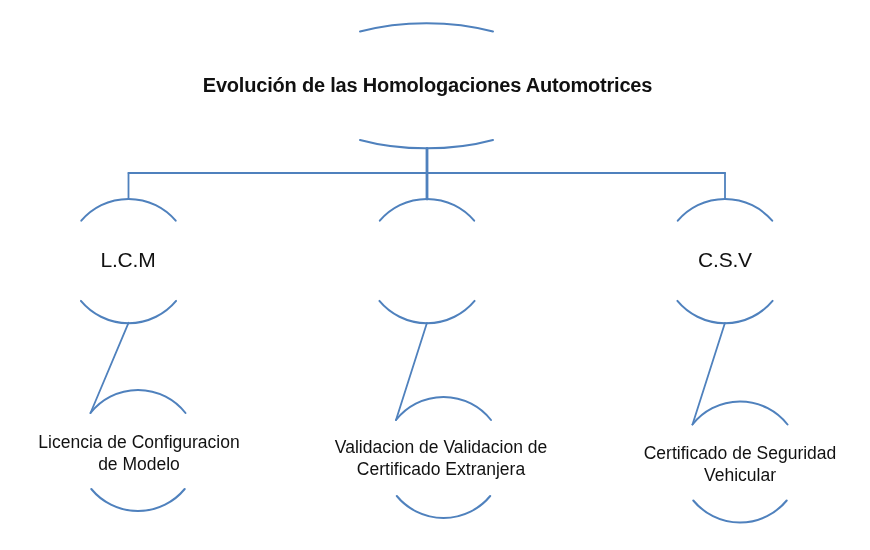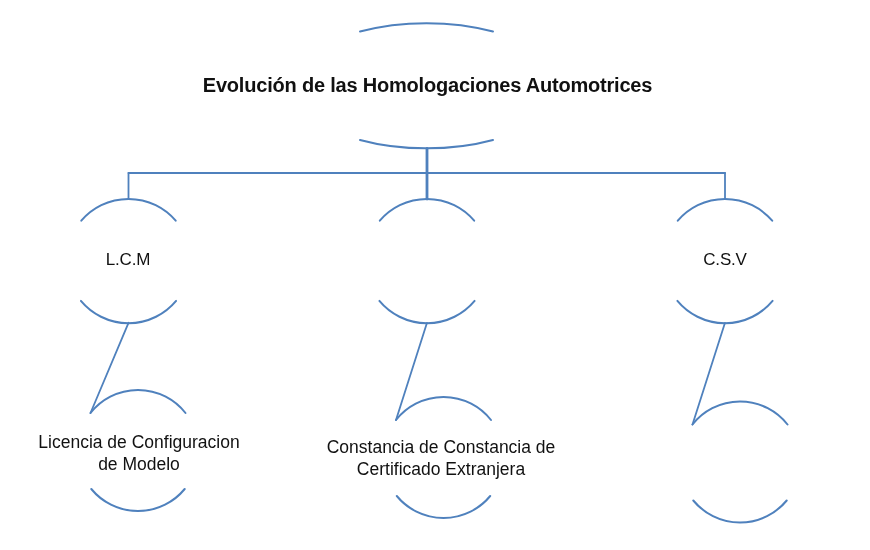--- a/index.html
+++ b/index.html
@@ -13,21 +13,21 @@
   }
   .stage svg{position:absolute;left:0;top:0;}
   .txt{position:absolute;text-align:center;}
   .title{
     left:0;top:72px;width:855px;
     font-size:20px;font-weight:bold;
     letter-spacing:-0.2px;line-height:26px;
   }
   .abbr{
     width:140px;top:249px;
-    font-size:17px;line-height:22px;letter-spacing:-0.2px;
+    font-size:21px;line-height:22px;letter-spacing:-0.2px;
   }
   .a0{left:58px}
   .a1{left:356px}
   .a2{left:655px}
   .sub{
     width:250px;
     font-size:17.5px;line-height:22px;
   }
   .s0{left:14px;top:431px}
   .s1{left:316px;top:436px}
@@ -76,17 +76,21 @@
   <div class="txt title">Evolución de las Homologaciones Automotrices</div>
 
   <div class="txt abbr a0">L.C.M</div>
   <div class="txt sub s0">
     <div>Licencia de Configuracion</div>
     <div>de Modelo</div>
   </div>
 
   <div class="txt abbr a2">C.S.V</div>
   <div class="txt sub s1">
-    <div>Constancia de Constancia de</div>
+    <div>Validacion de Validacion de</div>
     <div>Certificado Extranjera</div>
+  </div>
+  <div class="txt sub s2">
+    <div>Certificado de Seguridad</div>
+    <div>Vehicular</div>
   </div>
 
 </div>
 
 </body></html>

